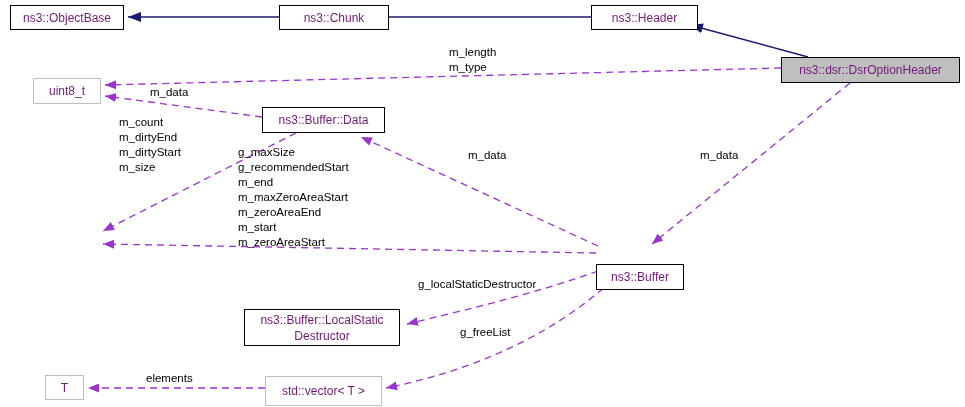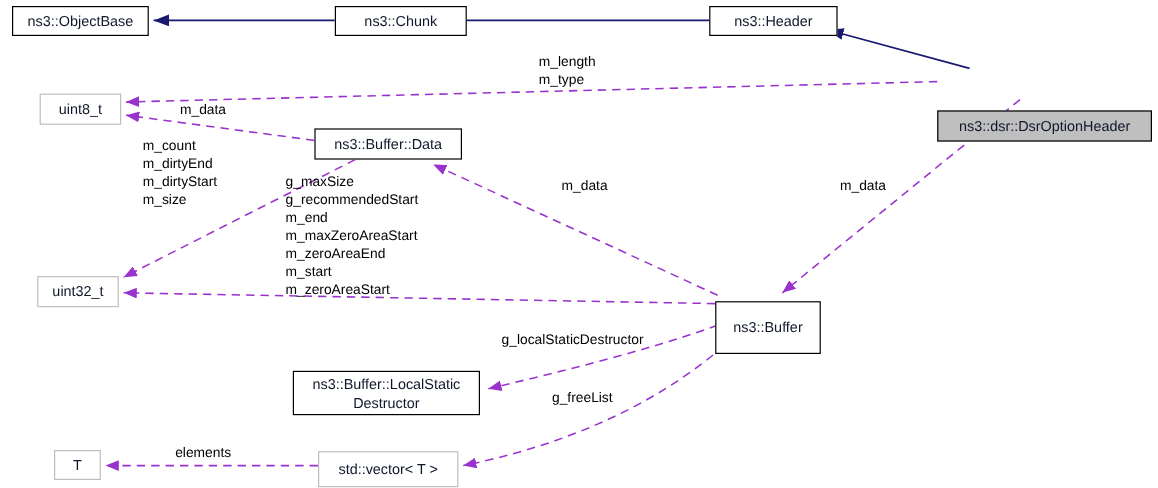--- a/index.html
+++ b/index.html
@@ -11,27 +11,27 @@
     font-family:"Liberation Sans", sans-serif;
     overflow:hidden;
   }
   .edges { position:absolute; left:0; top:0; width:965px; height:407px; }
   .node {
     position:absolute;
     display:flex; flex-direction:column;
     align-items:center; justify-content:center;
     background:#ffffff;
     border:1.5px solid #000000;
-    font-size:12px; color:#0f172a;
+    font-size:12px; color:#701a75;
     white-space:nowrap;
     line-height:16px;
     cursor:pointer;
   }
   .node.ext { border:1.2px solid #bebebe; }
-  .node.hl  { background:#bfbfbf;margin-top:35px; }
+  .node.hl  { background:#bfbfbf; }
   .elabel {
     position:absolute;
     font-size:11.5px; color:#000000;
     line-height:15px;
     white-space:nowrap;
   }
 </style>
 </head>
 <body>
 
@@ -79,25 +79,22 @@
   </div>
 
   <div class="node ext" style="left:33px;top:78px;width:68px;height:26px">
     <span>uint8_t</span>
   </div>
 
   <div class="node" style="left:262px;top:107px;width:123px;height:26px">
     <span>ns3::Buffer::Data</span>
   </div>
 
-  <div class="node ext" style="left:31px;top:230px;width:68px;height:26px">
-    <span>uint32_t</span>
-  </div>
 
-  <div class="node" style="left:596px;top:251px;width:88px;height:44px">
+  <div class="node" style="left:596px;top:264px;width:88px;height:26px">
     <span>ns3::Buffer</span>
   </div>
 
   <div class="node" style="left:244px;top:309px;width:156px;height:37px">
     <span>ns3::Buffer::LocalStatic</span>
     <span>Destructor</span>
   </div>
 
   <div class="node ext" style="left:45px;top:375px;width:39px;height:25px">
     <span>T</span>

